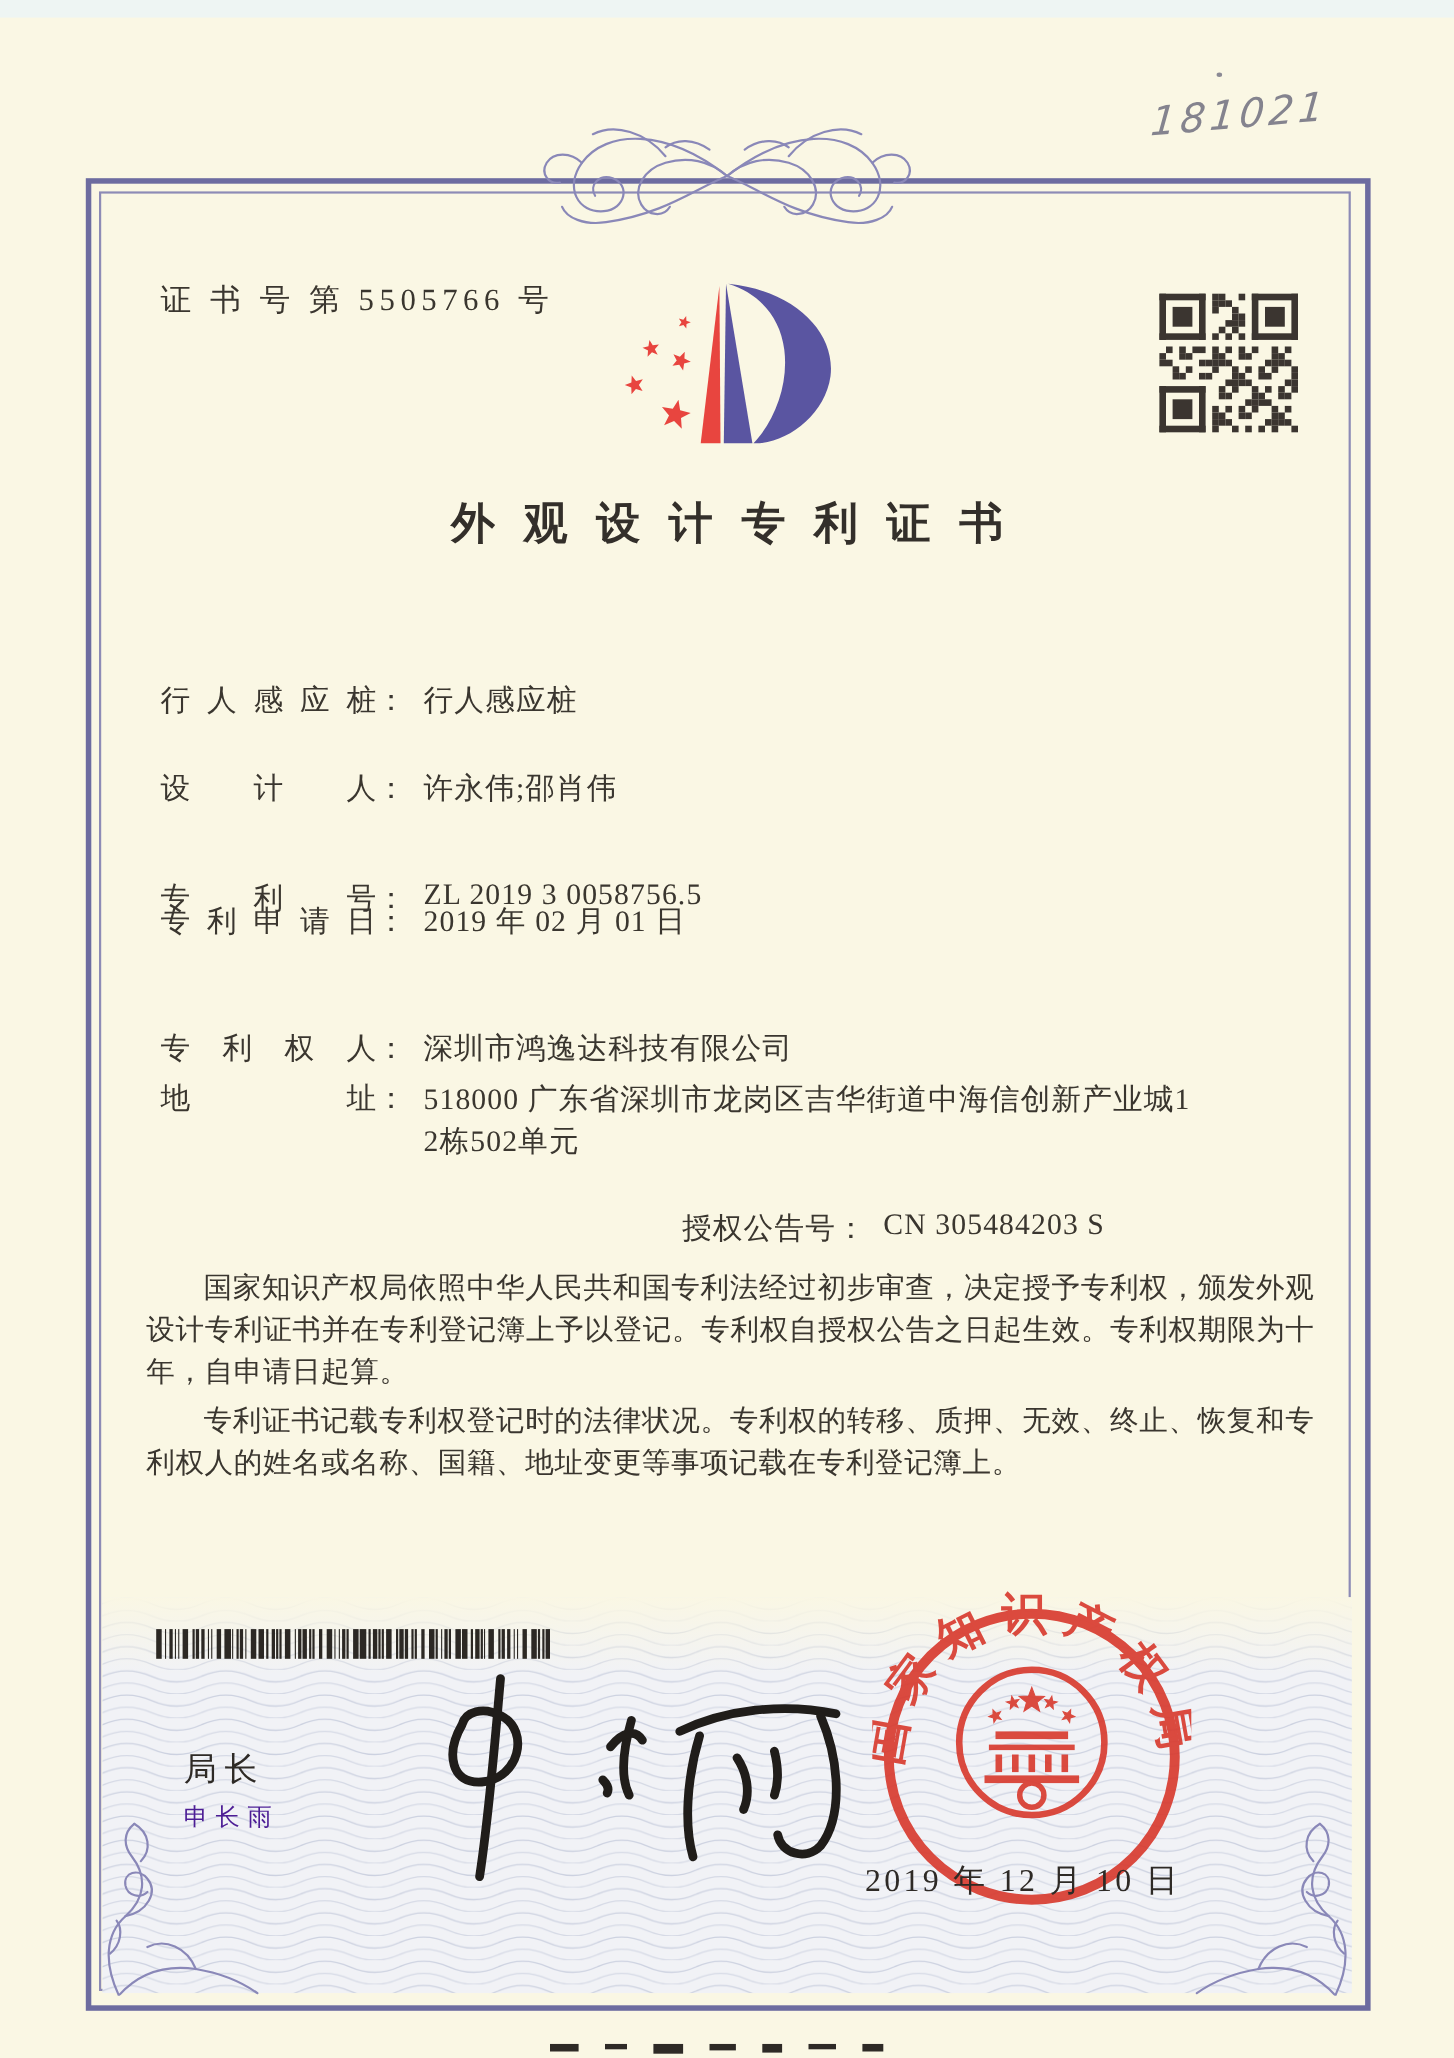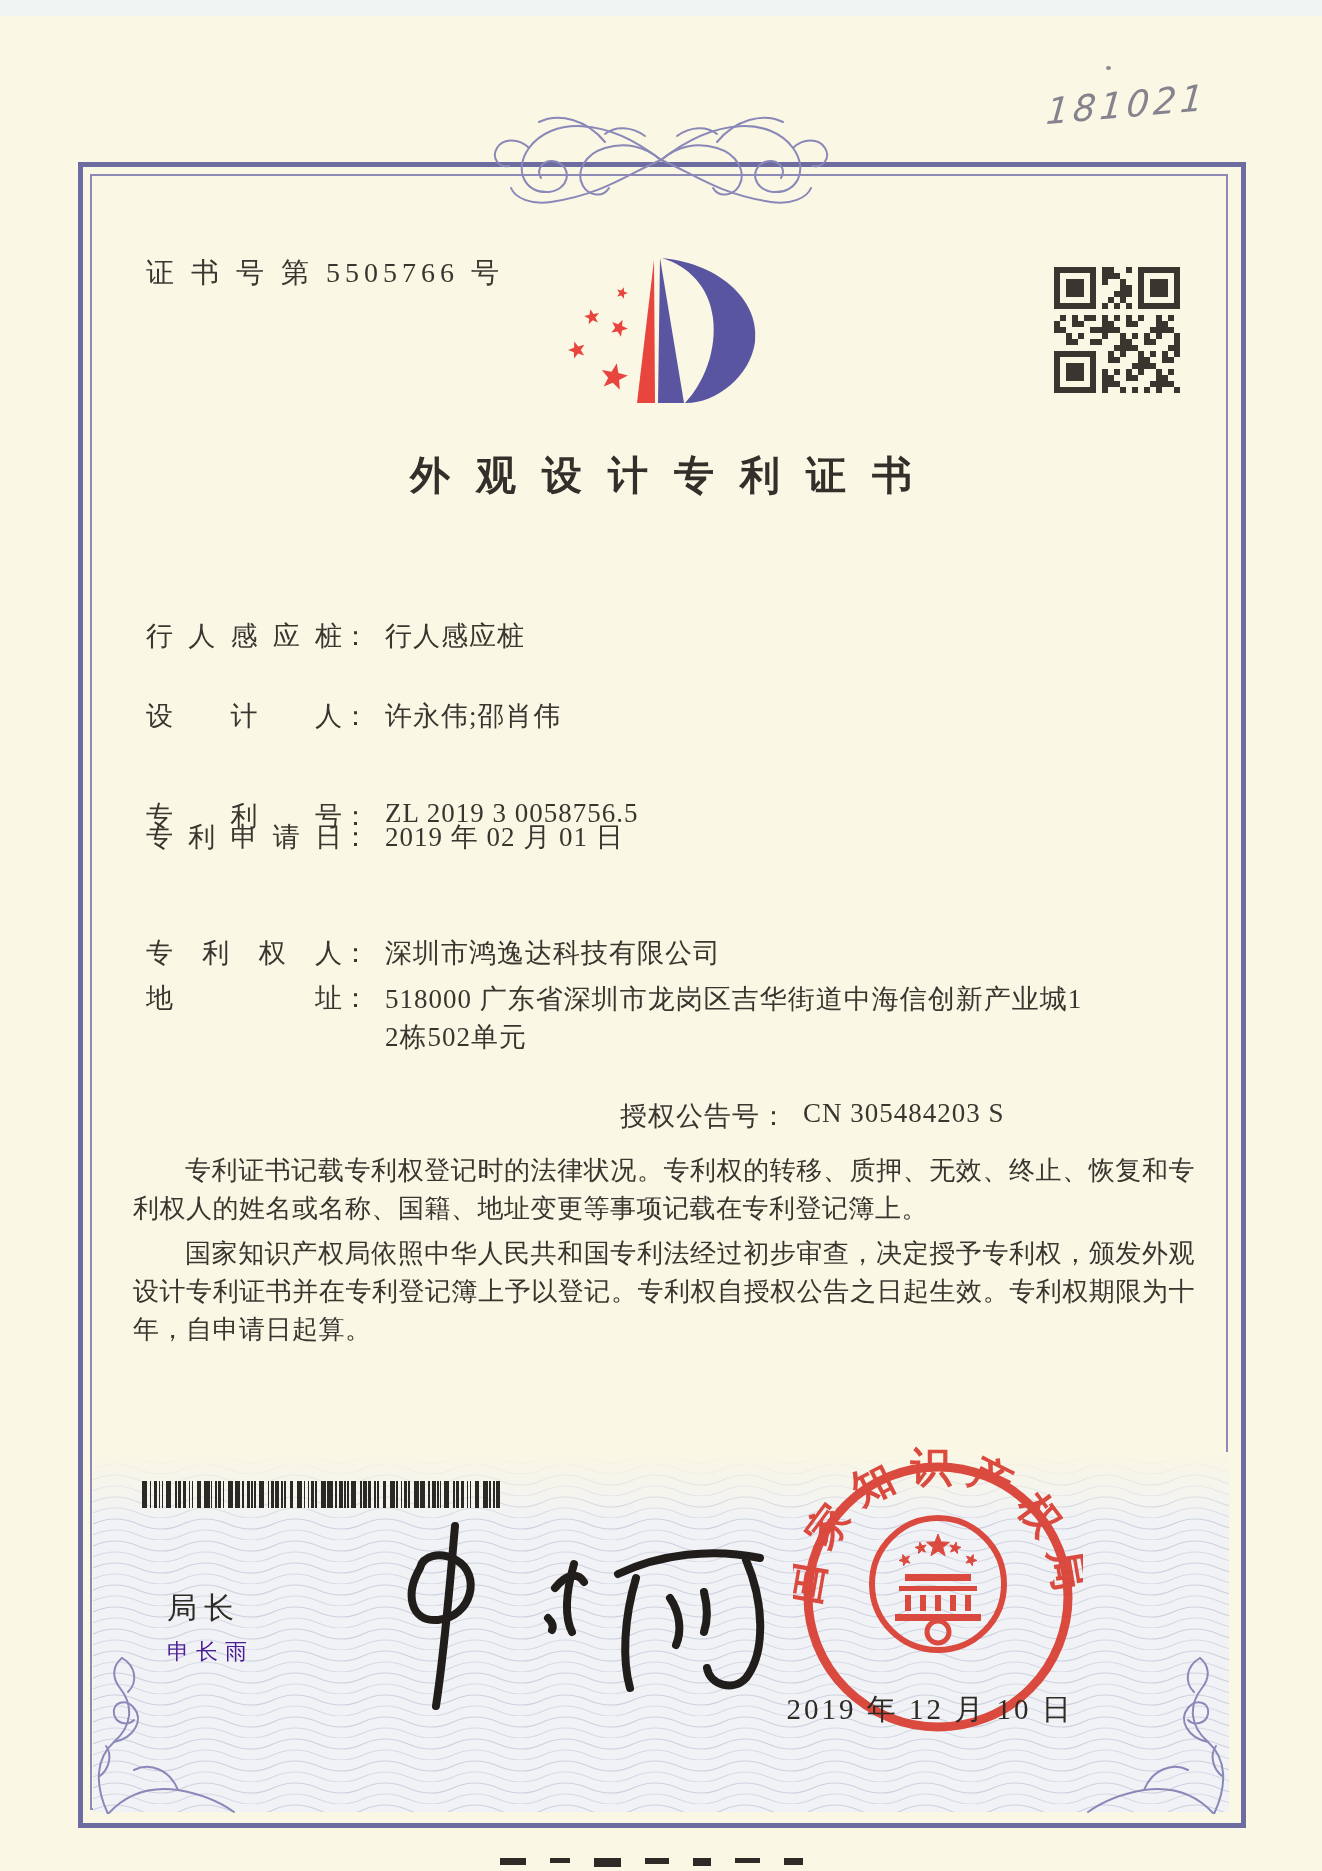--- a/index.html
+++ b/index.html
@@ -242,22 +242,22 @@
   <div class="field" style="top:980px">
     <span class="flabel">地址</span><span class="fcolon">：</span><span class="addr-lines"><span style="display:block">518000 广东省深圳市龙岗区吉华街道中海信创新产业城1</span><span style="display:block">2栋502单元</span></span>
   </div>
   <div class="field" style="top:1098px;width:1060px">
     <span class="grant-group grant-right">
       <span class="glabel">授权公告号</span><span>：</span><span class="fvalue">CN 305484203 S</span>
     </span>
   </div>
 
   <div class="paras">
+    <p>国家知识产权局依照中华人民共和国专利法经过初步审查，决定授予专利权，颁发外观设计专利证书并在专利登记簿上予以登记。专利权自授权公告之日起生效。专利权期限为十年，自申请日起算。</p>
     <p>专利证书记载专利权登记时的法律状况。专利权的转移、质押、无效、终止、恢复和专利权人的姓名或名称、国籍、地址变更等事项记载在专利登记簿上。</p>
-    <p>国家知识产权局依照中华人民共和国专利法经过初步审查，决定授予专利权，颁发外观设计专利证书并在专利登记簿上予以登记。专利权自授权公告之日起生效。专利权期限为十年，自申请日起算。</p>
   </div>
 
   <svg class="wavepanel" width="1136" height="360" viewBox="0 0 1136 360" preserveAspectRatio="none">
     <defs>
       <pattern id="wv" width="90" height="22" patternUnits="userSpaceOnUse">
         <path d="M0,6 Q22,-4 45,6 T90,6" stroke="#ccd1e0" fill="none" stroke-width="1.2"></path>
         <path d="M0,17 Q22,7 45,17 T90,17" stroke="#d5d9e5" fill="none" stroke-width="1.2"></path>
       </pattern>
     </defs>
     <rect width="1136" height="360" fill="#f1f2f6"></rect>

